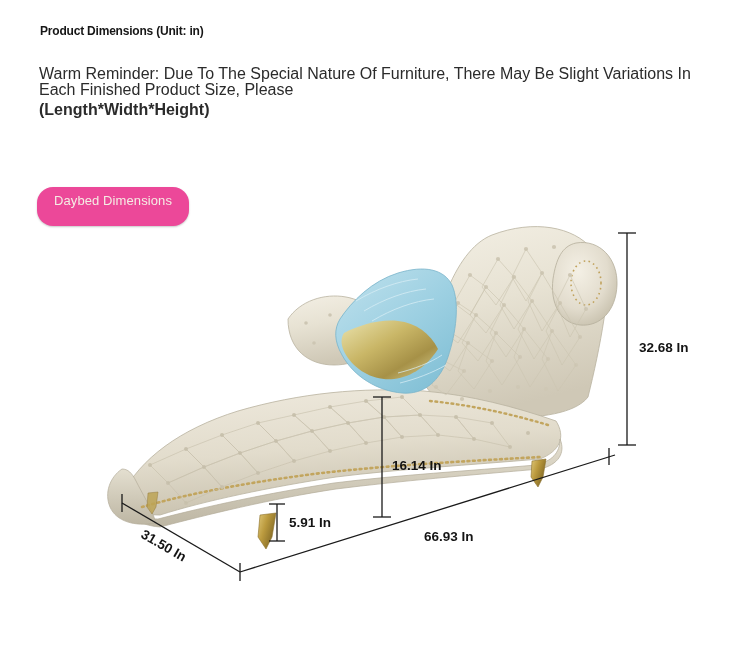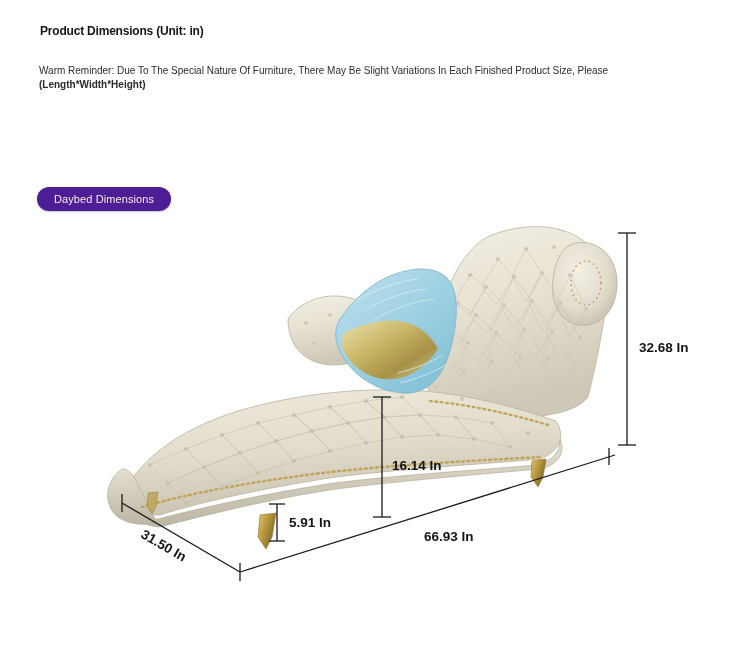--- a/index.html
+++ b/index.html
@@ -26,38 +26,38 @@
     color: #161616;
     white-space: nowrap;
     margin-top: 8px;
   }
 
   #reminder-block {
     position: absolute;
     left: 39px;
     top: 66px;
     width: 690px;
-    font-size: 10px;
+    font-size: 16px;
     color: #2b2b2b;
     line-height: 1.0;
   }
   .reminder-line-1 { display: block; }
   .reminder-line-2 { display: block; margin-top: 18px; }
   .reminder-line-3 { display: block; margin-top: 4px; font-weight: bold; }
 
   #badge-daybed {
     position: absolute;
     left: 37px;
     top: 187px;
-    padding: 6px 17px 6px 17px;
+    padding: 6px 17px 18px 17px;
     border-radius: 16px;
     background: linear-gradient(175deg, #a6advance 0%, #9d6e53 0%, #8e6047 55%, #7e5239 100%);
-    background-color: #4c1d95;
+    background-color: #ec4899;
     color: #f5ece4;
-    font-size: 11px;
+    font-size: 13px;
     letter-spacing: 0.1px;
     box-shadow: 0 1px 2px rgba(0,0,0,0.22);
     white-space: nowrap;
   }
 
   #diagram-stage {
     position: absolute;
     left: 0;
     top: 215px;
     width: 750px;

